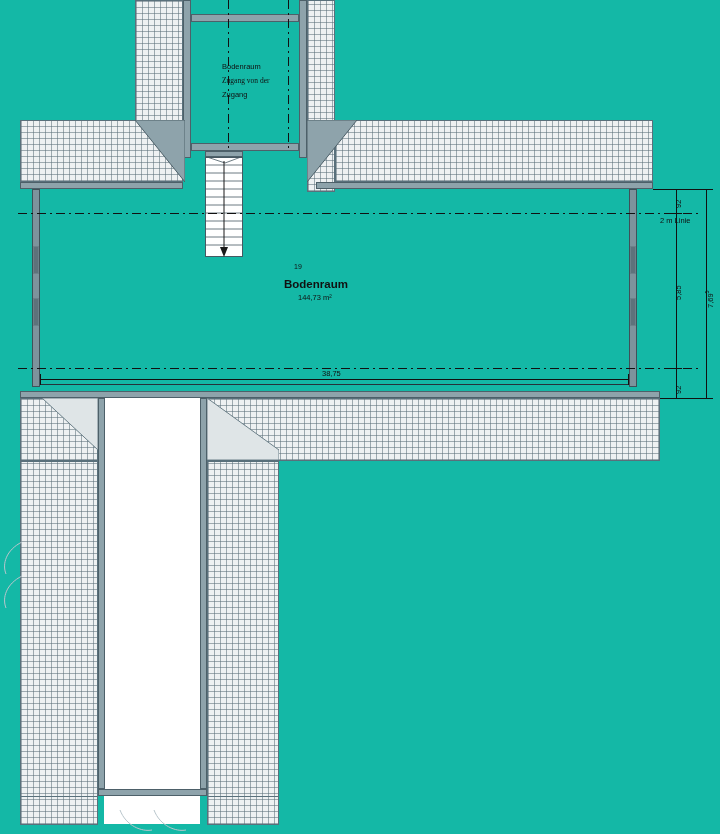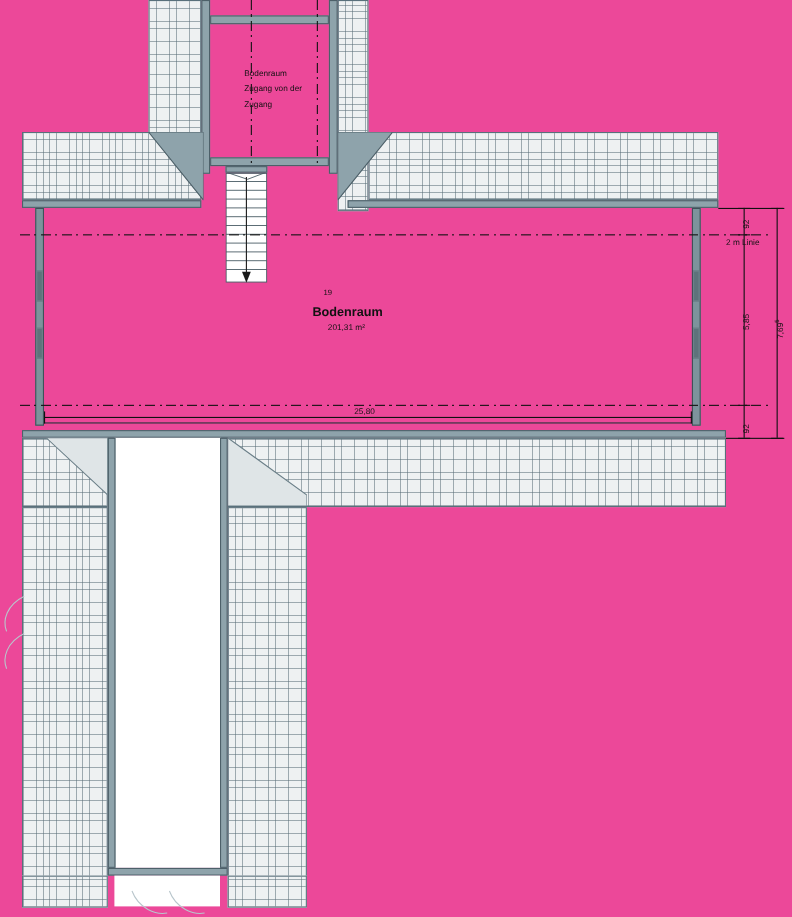--- a/index.html
+++ b/index.html
@@ -8,21 +8,21 @@
     background: #ffffff;
   }
   body {
     font-family: "Liberation Sans", sans-serif;
     color: #000000;
   }
   #plan {
     position: relative;
     width: 720px;
     height: 834px;
-    background: #ec4899;
+    background: #14b8a6;
     overflow: hidden;
   }
   
   .hatch {
     position: absolute;
     background-color: #eef1f2;
     background-image:
       repeating-linear-gradient(0deg, rgba(90,110,120,0.55) 0 0.6px, rgba(0,0,0,0) 0.6px 6px),
       repeating-linear-gradient(90deg, rgba(90,110,120,0.55) 0 0.6px, rgba(0,0,0,0) 0.6px 6px);
     border: 1px solid #59707b;
@@ -118,21 +118,21 @@
   <div class="solid" style="left:183px; top:0px; width:8px; height:158px;"></div>
   <div class="solid" style="left:299px; top:0px; width:8px; height:158px;"></div>
 
   <div class="solid" style="left:191px; top:14px; width:108px; height:8px;"></div>
   <div class="solid" style="left:191px; top:143px; width:108px; height:8px;"></div>
 
   <div class="axis-v" style="left:228px; top:0px; height:150px;"></div>
   <div class="axis-v" style="left:288px; top:0px; height:150px;"></div>
 
   <div class="label" style="left:222px; top:62px;">Bodenraum</div>
-  <div class="label" style="left:222px; top:76px;">Zugang von der</div>
+  <div class="label" style="left:222px; top:76px;font-family:Liberation Serif, serif;">Zugang von der</div>
   <div class="label" style="left:222px; top:90px;">Zugang</div>
 
   <div class="hatch" style="left:20px; top:120px; width:163px; height:62px;"></div>
   <div class="hatch" style="left:335px; top:120px; width:318px; height:62px;"></div>
 
   <svg class="doorsvg" style="left:135px; top:120px; width:50px; height:62px;" viewBox="0 0 50 62">
     <polygon points="0,0 50,62 50,0" fill="#8ea3ab" stroke="#4d6069" stroke-width="1"></polygon>
   </svg>
   <svg class="doorsvg" style="left:307px; top:120px; width:50px; height:62px;" viewBox="0 0 50 62">
     <polygon points="0,0 0,62 50,0" fill="#8ea3ab" stroke="#4d6069" stroke-width="1"></polygon>
@@ -169,21 +169,21 @@
     <line x1="0.5" y1="72" x2="37.5" y2="72" stroke="#465962" stroke-width="0.8"></line>
     <line x1="0.5" y1="80" x2="37.5" y2="80" stroke="#465962" stroke-width="0.8"></line>
     <line x1="0.5" y1="88" x2="37.5" y2="88" stroke="#465962" stroke-width="0.8"></line>
     <path d="M2 0 L20 6 L36 0" fill="none" stroke="#465962" stroke-width="0.8"></path>
     <line x1="19" y1="4" x2="19" y2="92" stroke="#1a1a1a" stroke-width="1"></line>
     <polygon points="19,100 15,90 23,90" fill="#1a1a1a"></polygon>
   </svg>
 
   <div class="label room-num" style="left:294px; top:263px;">19</div>
   <div class="label room-name" style="left:284px; top:277px;">Bodenraum</div>
-  <div class="label room-area" style="left:298px; top:293px;">201,31 m²</div>
+  <div class="label room-area" style="left:298px; top:293px;">144,73 m²</div>
 
   <div class="solid" style="left:20px; top:391px; width:640px; height:7px;"></div>
   <div class="hatch" style="left:20px; top:398px; width:78px; height:63px;"></div>
   <div class="hatch" style="left:207px; top:398px; width:453px; height:63px;"></div>
 
   <svg class="doorsvg" style="left:42px; top:398px; width:56px; height:52px;" viewBox="0 0 56 52">
     <polygon points="0,0 56,52 56,0" fill="#dfe5e7" stroke="#6b7f88" stroke-width="1"></polygon>
   </svg>
   <svg class="doorsvg" style="left:207px; top:398px; width:72px; height:62px;" viewBox="0 0 72 62">
     <polygon points="0,0 0,62 72,62 72,52" fill="#dfe5e7" stroke="#6b7f88" stroke-width="1"></polygon>
@@ -210,21 +210,21 @@
     <path d="M36 2 C42 18, 58 24, 68 22" fill="none" stroke="#b9c6cc" stroke-width="1"></path>
   </svg>
 
   <div class="axis-h" style="left:18px; top:213px; width:682px;"></div>
   <div class="axis-h" style="left:18px; top:368px; width:682px;"></div>
   <div class="label" style="left:660px; top:216px;">2 m Linie</div>
 
   <div class="dimline-h" style="left:40px; top:379px; width:589px;"></div>
   <div class="tick" style="left:40px; top:374px; width:1px; height:11px;"></div>
   <div class="tick" style="left:628px; top:374px; width:1px; height:11px;"></div>
-  <div class="label" style="left:322px; top:369px;">25,80</div>
+  <div class="label" style="left:322px; top:369px;">38,75</div>
 
   <div class="dimline-v" style="left:676px; top:189px; width:1px; height:209px;"></div>
   <div class="tick" style="left:671px; top:189px; width:11px; height:1px;"></div>
   <div class="tick" style="left:671px; top:213px; width:11px; height:1px;"></div>
   <div class="tick" style="left:671px; top:368px; width:11px; height:1px;"></div>
   <div class="tick" style="left:671px; top:398px; width:11px; height:1px;"></div>
 
   <div class="label rot" style="left:674px; top:208px;">92</div>
   <div class="label rot" style="left:674px; top:300px;">5,85</div>
   <div class="label rot" style="left:674px; top:394px;">92</div>

